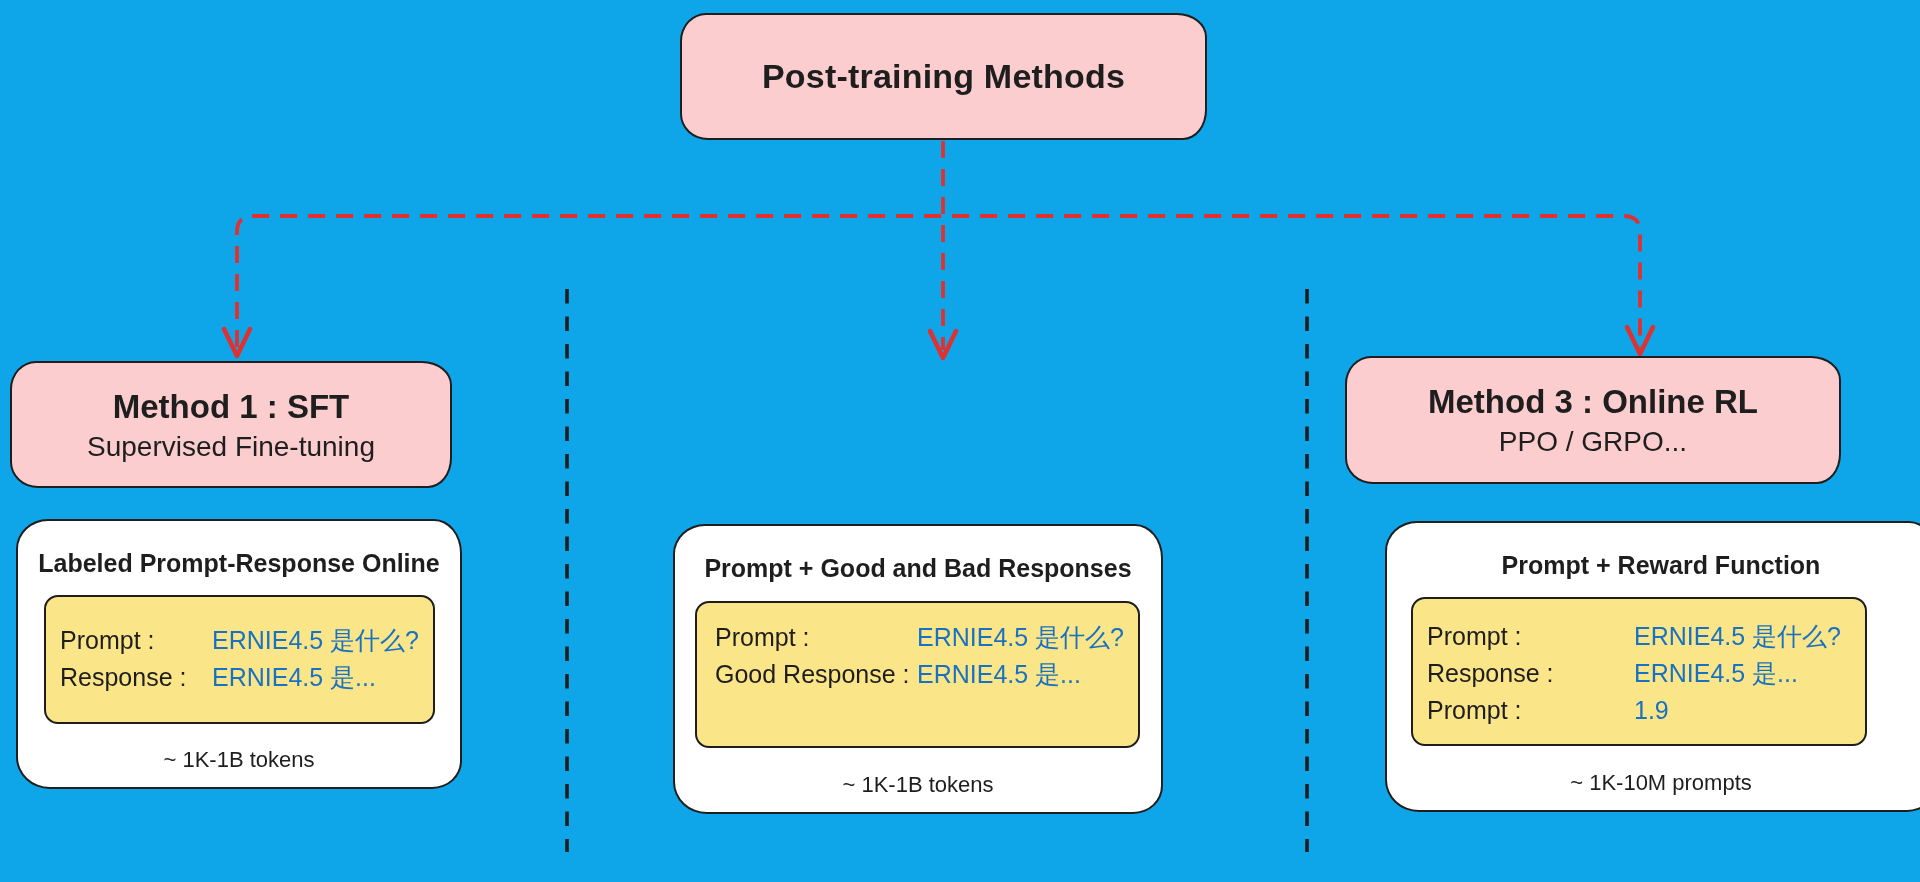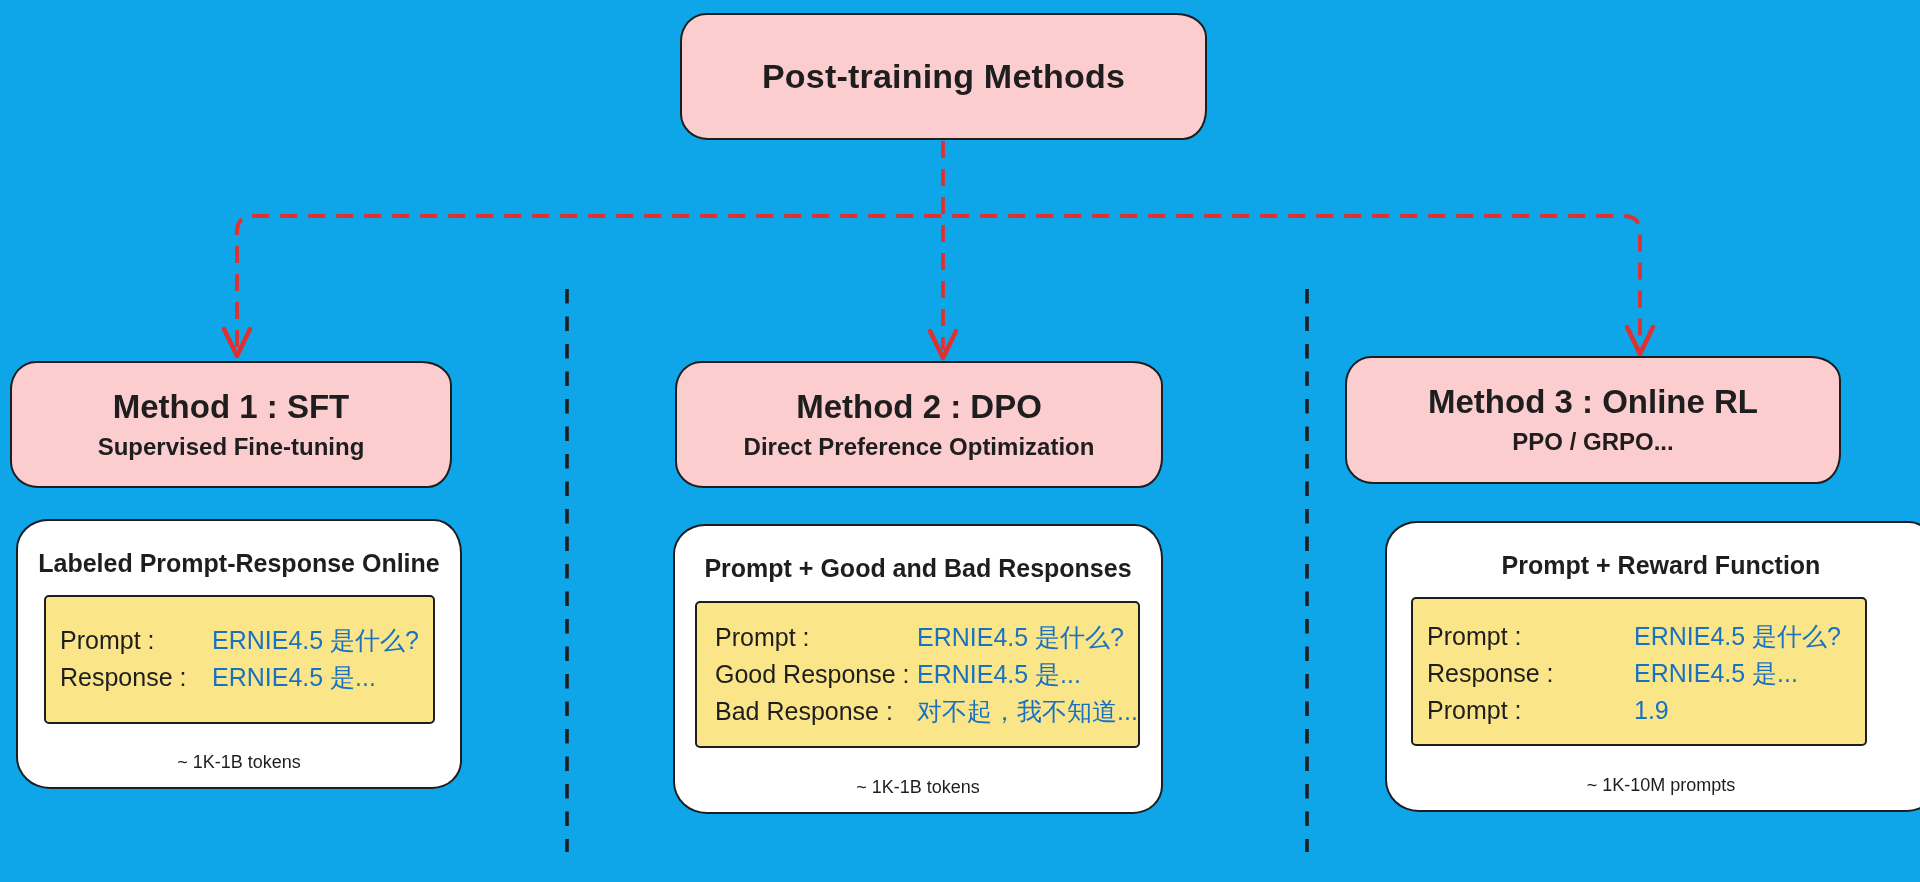--- a/index.html
+++ b/index.html
@@ -15,51 +15,51 @@
     display:flex;flex-direction:column;align-items:center;justify-content:center;
     border-radius:26px 30px 24px 28px / 28px 24px 30px 26px;
     box-sizing:border-box;text-align:center;
   }
   .root-box{left:680px;top:13px;width:527px;height:127px;}
   .root-title{font-size:34px;font-weight:600;letter-spacing:.2px;}
   .m1{left:10px;top:361px;width:442px;height:127px;}
   .m2{left:675px;top:361px;width:488px;height:127px;}
   .m3{left:1345px;top:356px;width:496px;height:128px;}
   .m-title{font-size:33px;font-weight:600;line-height:40px;}
-  .m-sub{font-size:24px;font-weight:700;line-height:32px;margin-top:4px;}
+  .m-sub{font-size:28px;font-weight:400;line-height:32px;margin-top:4px;}
 
   
   .data-card{
     position:absolute;background:#ffffff;border:2.5px solid #1e1e1e;
     border-radius:32px 28px 30px 34px / 30px 34px 28px 32px;
     box-sizing:border-box;
   }
   .c1{left:16px;top:519px;width:446px;height:270px;}
   .c2{left:673px;top:524px;width:490px;height:290px;}
   .c3{left:1385px;top:521px;width:552px;height:291px;}
   .card-title{
     position:absolute;left:0;right:0;top:28px;text-align:center;
     font-size:25px;font-weight:600;
   }
   .sample-box{
-    position:absolute;background:#fae588;border:2.5px solid #1e1e1e;border-radius:5px;
+    position:absolute;background:#fae588;border:2.5px solid #1e1e1e;border-radius:14px;
     box-sizing:border-box;font-size:25px;
   }
   .y1{left:26px;top:74px;width:391px;height:129px;padding:25px 10px 0 14px;}
   .y2{left:20px;top:75px;width:445px;height:147px;padding:16px 10px 0 18px;}
   .y3{left:24px;top:74px;width:456px;height:149px;padding:19px 10px 0 14px;}
   .row{display:flex;line-height:37px;white-space:nowrap;}
   .lbl{color:#1e1e1e;flex:0 0 auto;}
   .val{color:#1971c2;}
   .y1 .lbl{width:152px;}
   .y2 .lbl{width:202px;}
   .y3 .lbl{width:207px;}
   .scale{
     position:absolute;left:0;right:0;bottom:14px;text-align:center;
-    font-size:18px;color:#1e1e1e;
+    font-size:22px;color:#1e1e1e;
   }
 </style>
 </head>
 <body>
 
 <div class="canvas">
 
   <svg class="connectors" width="1920" height="882" viewBox="0 0 1920 882">
 
     <path d="M943 141 L943 350" stroke="#e03131" stroke-width="3.8" stroke-dasharray="17 11" fill="none"></path>
@@ -90,38 +90,30 @@
         <span class="val">ERNIE4.5 是什么?</span>
       </div>
       <div class="row">
         <span class="lbl">Response :</span>
         <span class="val">ERNIE4.5 是...</span>
       </div>
     </div>
     <div class="scale">~ 1K-1B tokens</div>
   </div>
 
-  <div class="pink-box m2">
-    <div class="m-title">Method 2 : DPO</div>
-    <div class="m-sub">Direct Preference Optimization</div>
-  </div>
   <div class="data-card c2">
     <div class="card-title">Prompt + Good and Bad Responses</div>
     <div class="sample-box y2">
       <div class="row">
         <span class="lbl">Prompt :</span>
         <span class="val">ERNIE4.5 是什么?</span>
       </div>
       <div class="row">
         <span class="lbl">Good Response :</span>
         <span class="val">ERNIE4.5 是...</span>
-      </div>
-      <div class="row">
-        <span class="lbl">Bad Response :</span>
-        <span class="val">对不起，我不知道...</span>
       </div>
     </div>
     <div class="scale">~ 1K-1B tokens</div>
   </div>
 
   <div class="pink-box m3">
     <div class="m-title">Method 3 : Online RL</div>
     <div class="m-sub">PPO / GRPO...</div>
   </div>
   <div class="data-card c3">

